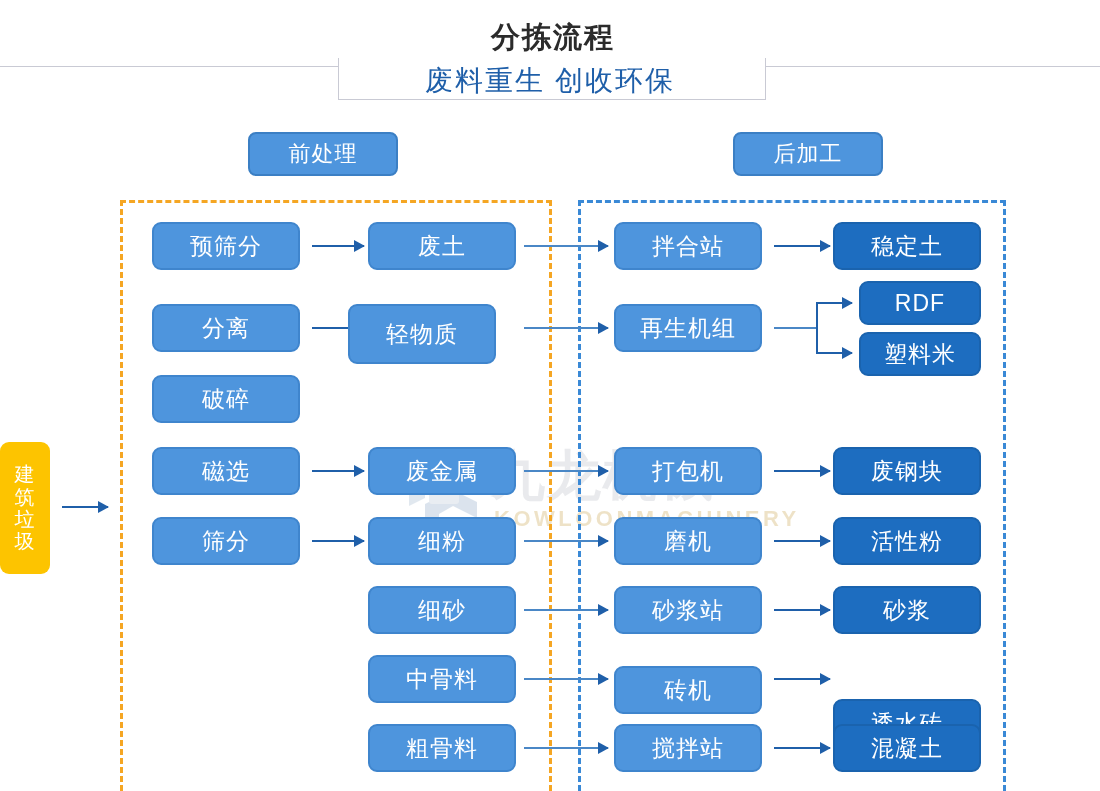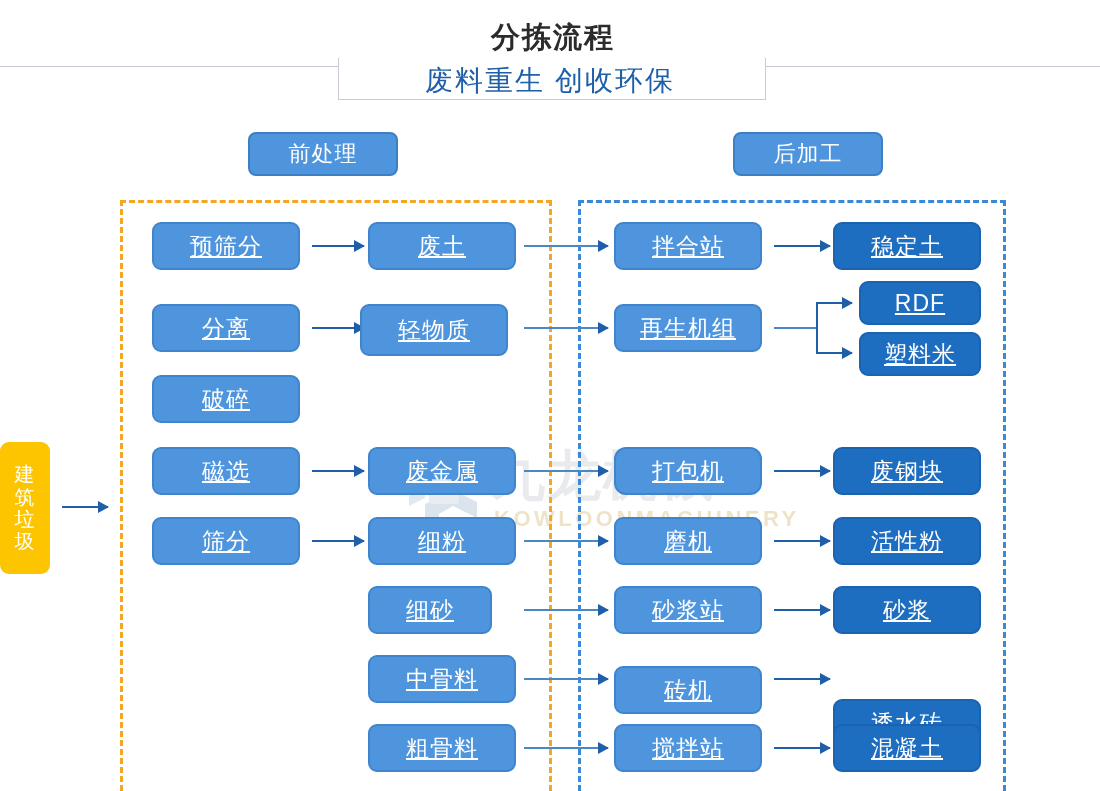--- a/index.html
+++ b/index.html
@@ -84,21 +84,21 @@
     text-align: center; letter-spacing: 1px;
     padding: 4px 4px;
   }
   #source-box .vtext { writing-mode: horizontal-tb; width: 22px; word-break: break-all; }
 
   
   .node {
     position: absolute; border-radius: 9px;
     display: flex; align-items: center; justify-content: center;
     color: #ffffff; letter-spacing: 1px;
-    font-size: 23px; white-space: nowrap; text-decoration: underline;
+    font-size: 23px; white-space: nowrap;
   }
   .node.light { background: #4e95dd; border: 2px solid #3f85cd; }
   .node.dark  { background: #1d6dc0; border: 2px solid #1a63ae; }
 
   
   .arrow { position: absolute; height: 2px; background: #1f5fa9; }
   .arrow::after {
     content: ""; position: absolute; right: -1px; top: -5px;
     border-left: 11px solid #1f5fa9;
     border-top: 6px solid transparent;
@@ -146,38 +146,38 @@
 <div class="node light" style="left:152px; top:375px; width:148px; height:48px;">破碎</div>
 <div class="node light" style="left:152px; top:447px; width:148px; height:48px;">磁选</div>
 <div class="node light" style="left:152px; top:517px; width:148px; height:48px;">筛分</div>
 
 <div class="arrow" style="left:312px; top:245px; width:52px;"></div>
 <div class="arrow" style="left:312px; top:327px; width:52px;"></div>
 <div class="arrow" style="left:312px; top:470px; width:52px;"></div>
 <div class="arrow" style="left:312px; top:540px; width:52px;"></div>
 
 <div class="node light" style="left:368px; top:222px; width:148px; height:48px;">废土</div>
-<div class="node light" style="left:360px; top:304px; width:148px; height:52px;">轻物质</div>
+<div class="node light" style="left:348px; top:304px; width:148px; height:60px;">轻物质</div>
 <div class="node light" style="left:368px; top:447px; width:148px; height:48px;">废金属</div>
 <div class="node light" style="left:368px; top:517px; width:148px; height:48px;">细粉</div>
-<div class="node light" style="left:368px; top:586px; width:124px; height:48px;">细砂</div>
+<div class="node light" style="left:368px; top:586px; width:148px; height:48px;">细砂</div>
 <div class="node light" style="left:368px; top:655px; width:148px; height:48px;">中骨料</div>
 <div class="node light" style="left:368px; top:724px; width:148px; height:48px;text-align:right;">粗骨料</div>
 
 <div class="arrow thin" style="left:524px; top:245px; width:84px;"></div>
 <div class="arrow thin" style="left:524px; top:327px; width:84px;"></div>
 <div class="arrow thin" style="left:524px; top:470px; width:84px;"></div>
 <div class="arrow thin" style="left:524px; top:540px; width:84px;"></div>
 <div class="arrow thin" style="left:524px; top:609px; width:84px;"></div>
 <div class="arrow thin" style="left:524px; top:678px; width:84px;"></div>
 <div class="arrow thin" style="left:524px; top:747px; width:84px;"></div>
 
 <div class="node light" style="left:614px; top:222px; width:148px; height:48px;">拌合站</div>
 <div class="node light" style="left:614px; top:304px; width:148px; height:48px;">再生机组</div>
-<div class="node light" style="left:614px; top:447px; width:148px; height:48px;border-radius:12px;">打包机</div>
+<div class="node light" style="left:614px; top:447px; width:148px; height:48px;">打包机</div>
 <div class="node light" style="left:614px; top:517px; width:148px; height:48px;">磨机</div>
 <div class="node light" style="left:614px; top:586px; width:148px; height:48px;">砂浆站</div>
 <div class="node light" style="left:614px; top:666px; width:148px; height:48px;">砖机</div>
 <div class="node light" style="left:614px; top:724px; width:148px; height:48px;">搅拌站</div>
 
 <div class="arrow" style="left:774px; top:245px; width:56px;"></div>
 <div class="arrow" style="left:774px; top:470px; width:56px;"></div>
 <div class="arrow" style="left:774px; top:540px; width:56px;"></div>
 <div class="arrow" style="left:774px; top:609px; width:56px;"></div>
 <div class="arrow" style="left:774px; top:678px; width:56px;"></div>

